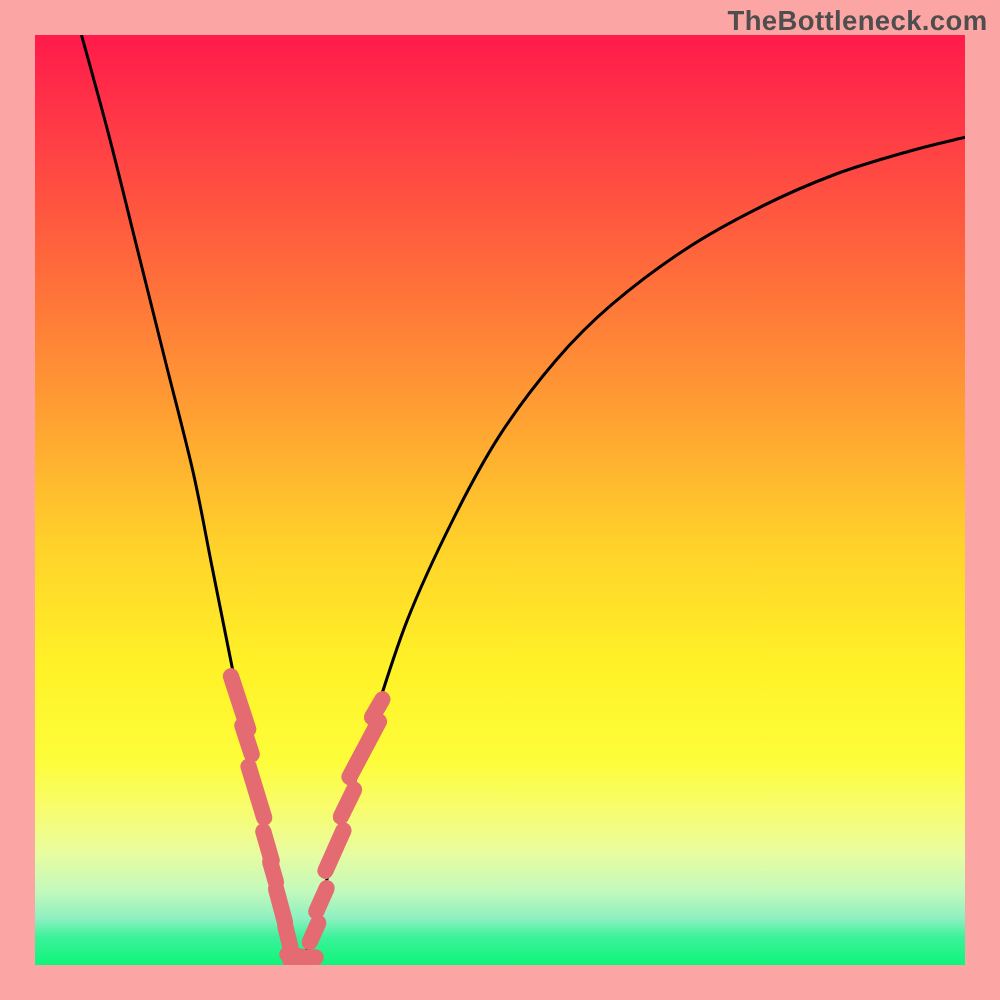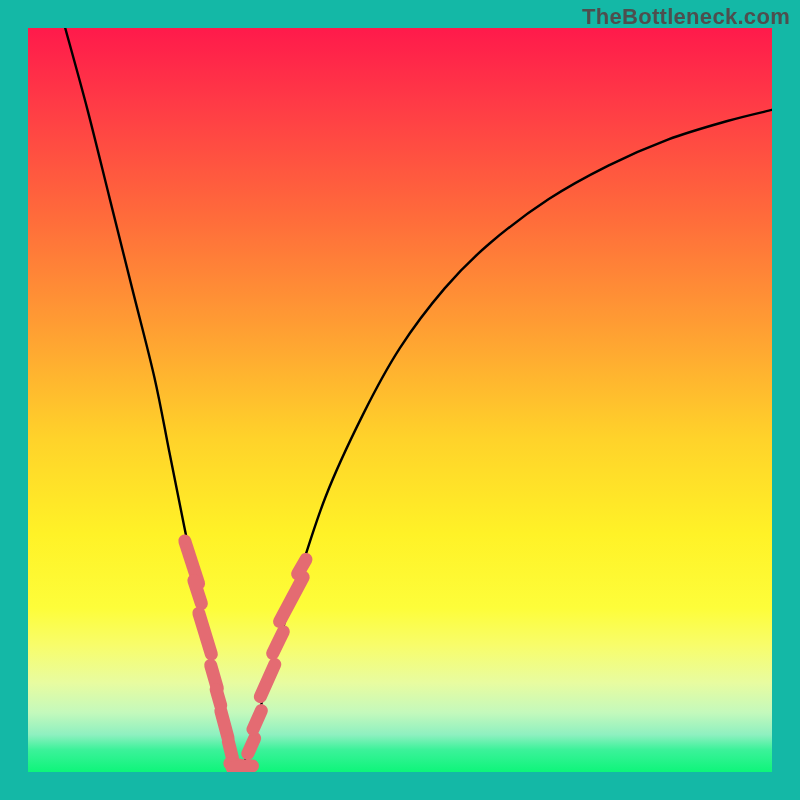--- a/index.html
+++ b/index.html
@@ -9,21 +9,21 @@
     height: 800px;
     overflow: hidden;
     background: #000;
     font-family: Arial, Helvetica, sans-serif;
   }
   .frame {
     position: absolute;
     top: 0; left: 0;
     width: 800px;
     height: 800px;
-    background: #14b8a6;
+    background: #fca5a5;
   }
   .plot {
     position: absolute;
     top: 28px;
     left: 28px;
     width: 744px;
     height: 744px;
     overflow: hidden;
   }
   .gradient {

